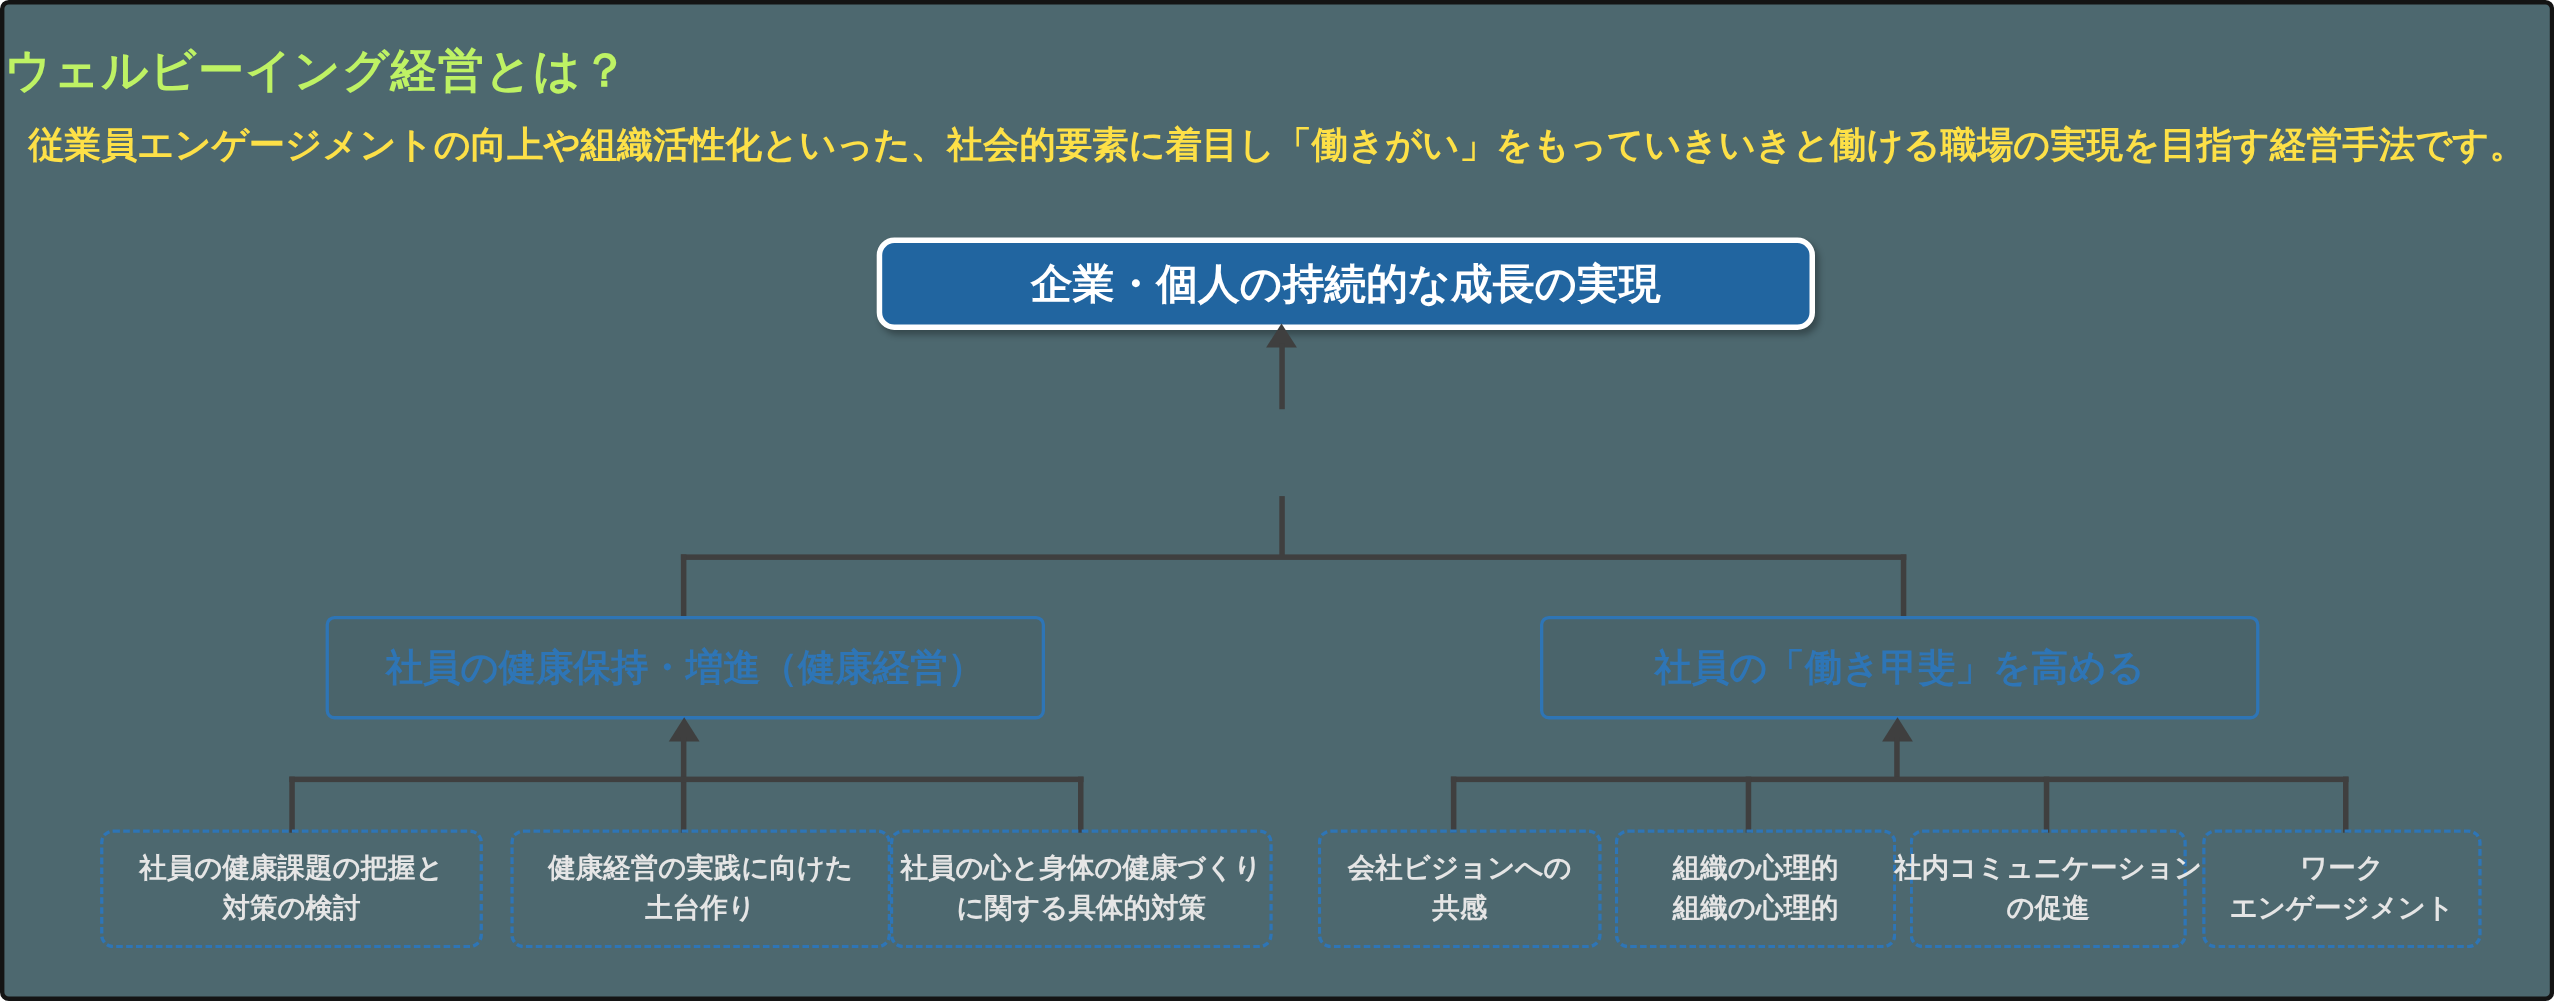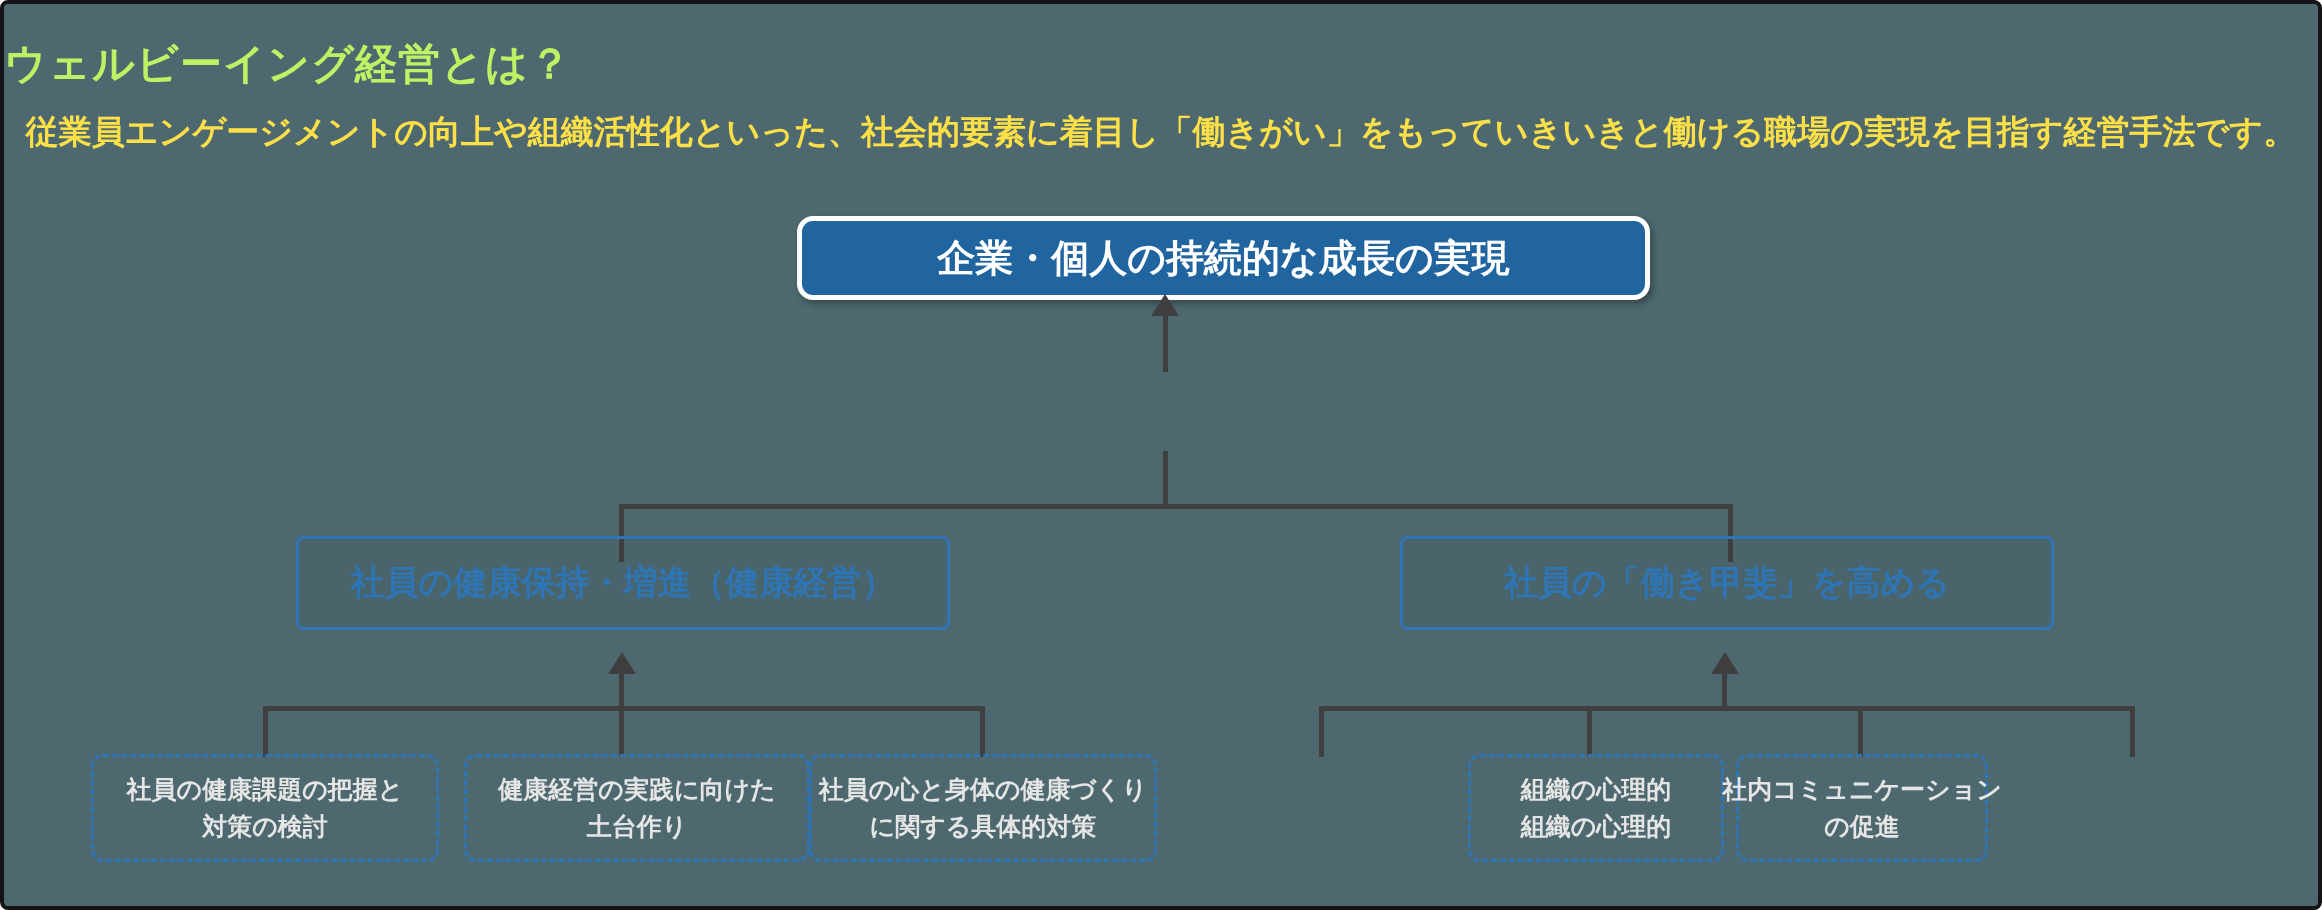--- a/index.html
+++ b/index.html
@@ -22,21 +22,21 @@
     color:#ffffff; font-weight:bold; box-shadow:3px 4px 6px rgba(0,0,0,0.30);
     left:793px; width:853px; height:84px; font-size:38px; white-space:nowrap;
   }
   .goal      { top:212px; background:#2165A0; }
   .wellbeing { top:365px; background:#5B9BD5; }
   .wellbeing .annotation { font-size:30px; margin-left:10px; }
   .branchbox {
     position:absolute; box-sizing:border-box; border:3px solid #2E75B6; border-radius:8px;
     display:flex; align-items:center; justify-content:center;
     color:#2E75B6; font-weight:bold; font-size:34px; white-space:nowrap;
-    top:532px; width:654px; height:94px; background:rgba(0,0,0,0.03);
+    top:556px; width:654px; height:94px; background:rgba(0,0,0,0.03);
   }
   .branch-left  { left:292px; }
   .branch-right { left:1396px; }
   .childbox {
     position:absolute; box-sizing:border-box; border:3px dashed #2E75B6; border-radius:12px;
     display:flex; flex-direction:column; align-items:center; justify-content:center;
     color:#e5e5e5; font-weight:bold; font-size:25px; line-height:1.5;
     top:750px; height:108px; text-align:center; white-space:nowrap;
   }
   .c1 { left:87px;   width:348px; }
@@ -102,22 +102,30 @@
     <span>対策の検討</span>
   </div>
   <div class="childbox c2">
     <span>健康経営の実践に向けた</span>
     <span>土台作り</span>
   </div>
   <div class="childbox c3">
     <span>社員の心と身体の健康づくり</span>
     <span>に関する具体的対策</span>
   </div>
+  <div class="childbox c4">
+    <span>会社ビジョンへの</span>
+    <span>共感</span>
+  </div>
   <div class="childbox c5">
     <span>組織の心理的</span>
     <span>組織の心理的</span>
   </div>
   <div class="childbox c6">
     <span>社内コミュニケーション</span>
     <span>の促進</span>
   </div>
+  <div class="childbox c7">
+    <span>ワーク</span>
+    <span>エンゲージメント</span>
+  </div>
 
 </div>
 
 </body></html>

